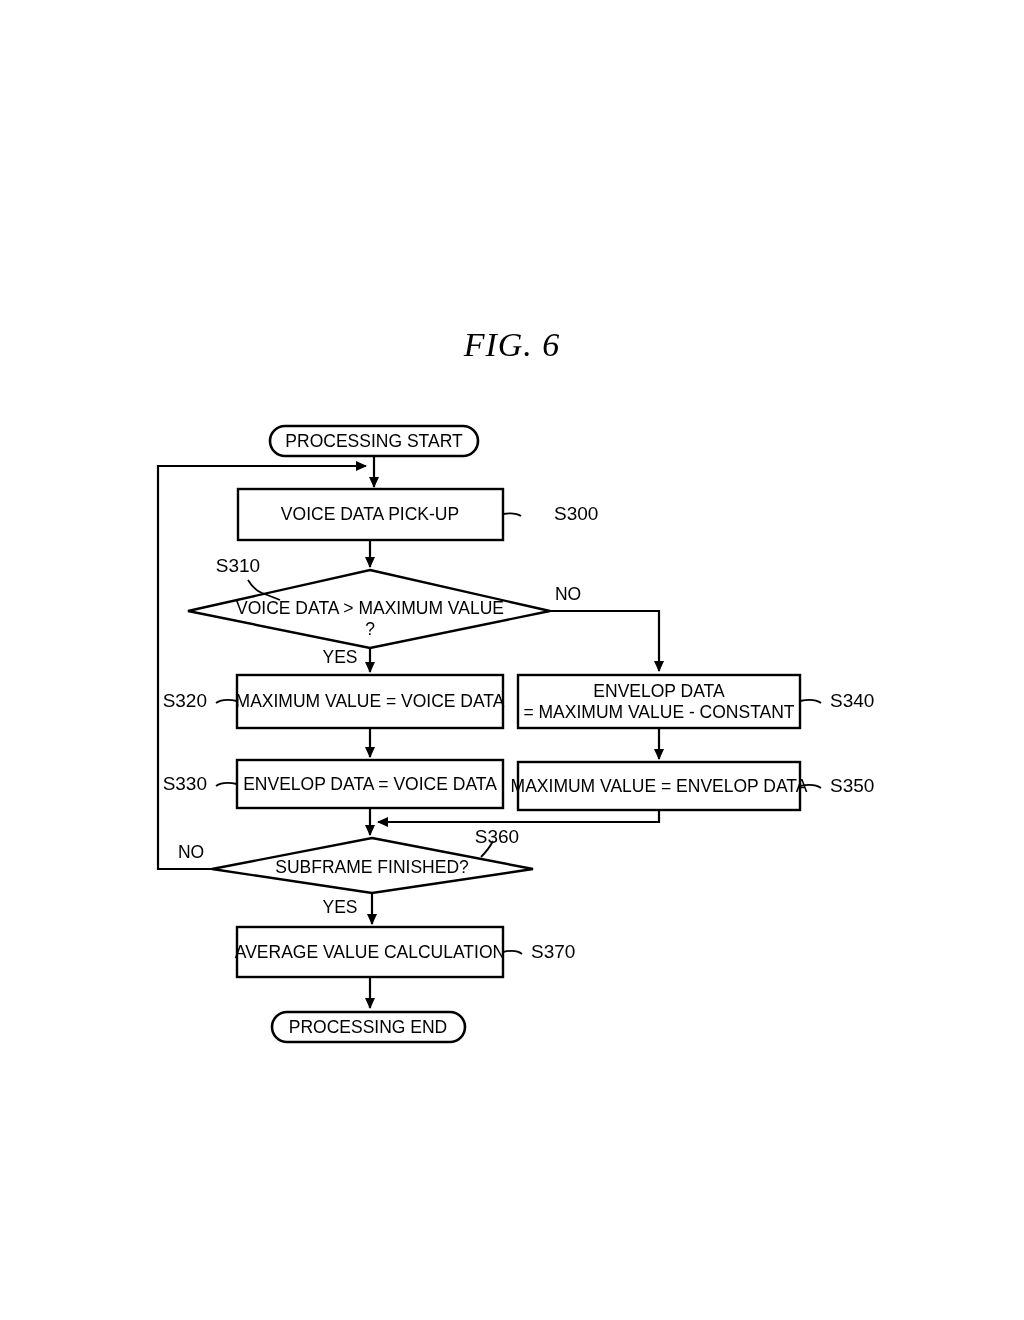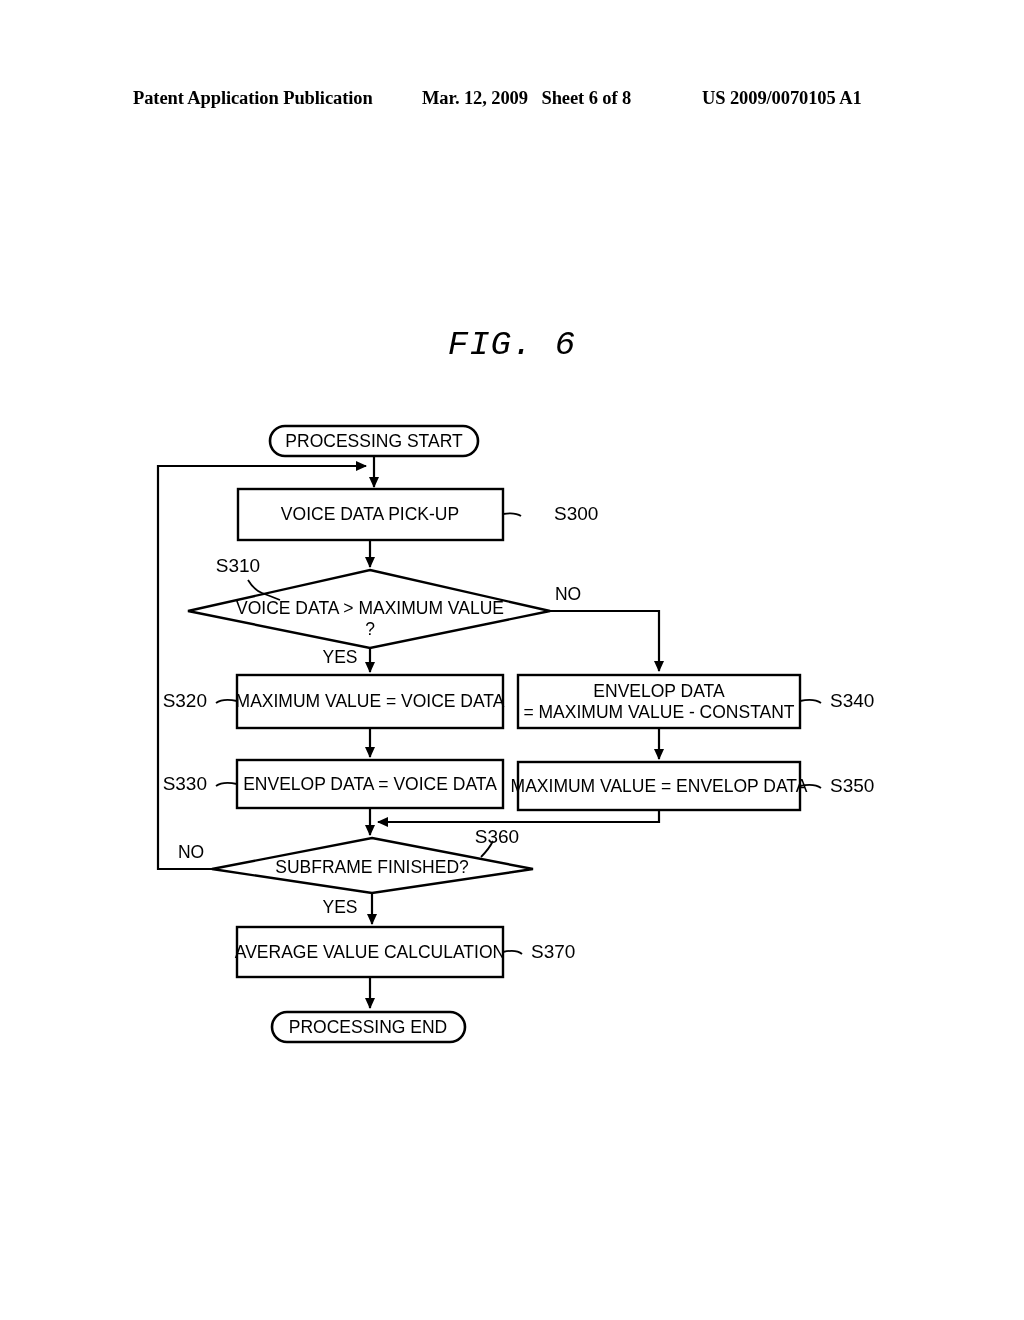--- a/index.html
+++ b/index.html
@@ -53,21 +53,21 @@
     left: 702px;
     top: 0;
   }
   
   .fig-title {
     position: absolute;
     left: 0;
     top: 326px;
     width: 1024px;
     text-align: center;
-    font-family: Liberation Mono, monospace;
+    font-family: Liberation Serif, serif;
     font-style: italic;
     font-size: 34px;
     font-weight: normal;
     letter-spacing: 1px;
     color: #000;
   }
   
   #flowchart {
     position: absolute;
     left: 0;
@@ -119,28 +119,20 @@
     fill: none;
     stroke: #000000;
     stroke-width: 1.8;
   }
 </style>
 </head>
 <body>
 
 <div id="page">
 
-  <div class="page-header">
-    <span class="hdr-left">Patent Application Publication</span>
-    <span class="hdr-mid">
-      <span>Mar. 12, 2009</span>
-      <span class="hdr-sheet">Sheet 6 of 8</span>
-    </span>
-    <span class="hdr-right">US 2009/0070105 A1</span>
-  </div>
 
   <div class="fig-title">FIG. 6</div>
 
   <svg id="flowchart" viewBox="0 0 1024 680">
     <defs>
       <marker id="arrowDown" markerWidth="12" markerHeight="12" refX="5" refY="9" orient="auto" markerUnits="userSpaceOnUse">
         <path d="M0,0 L5,10 L10,0 Z" fill="#000"></path>
       </marker>
       <marker id="arrowGen" markerWidth="13" markerHeight="13" refX="10" refY="5" orient="auto" markerUnits="userSpaceOnUse">
         <path d="M0,0 L11,5 L0,10 Z" fill="#000"></path>

